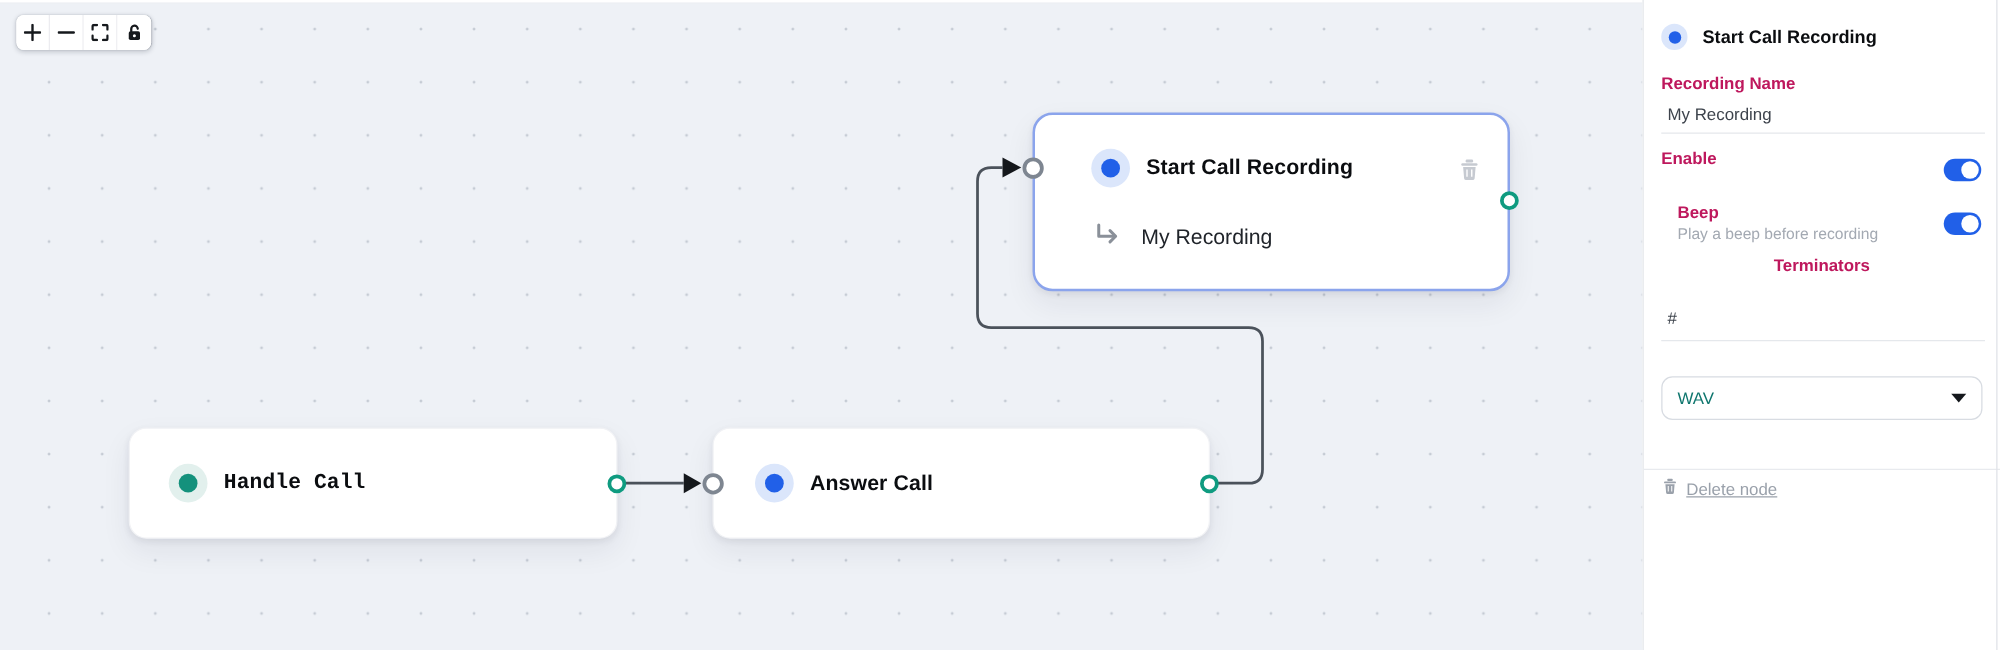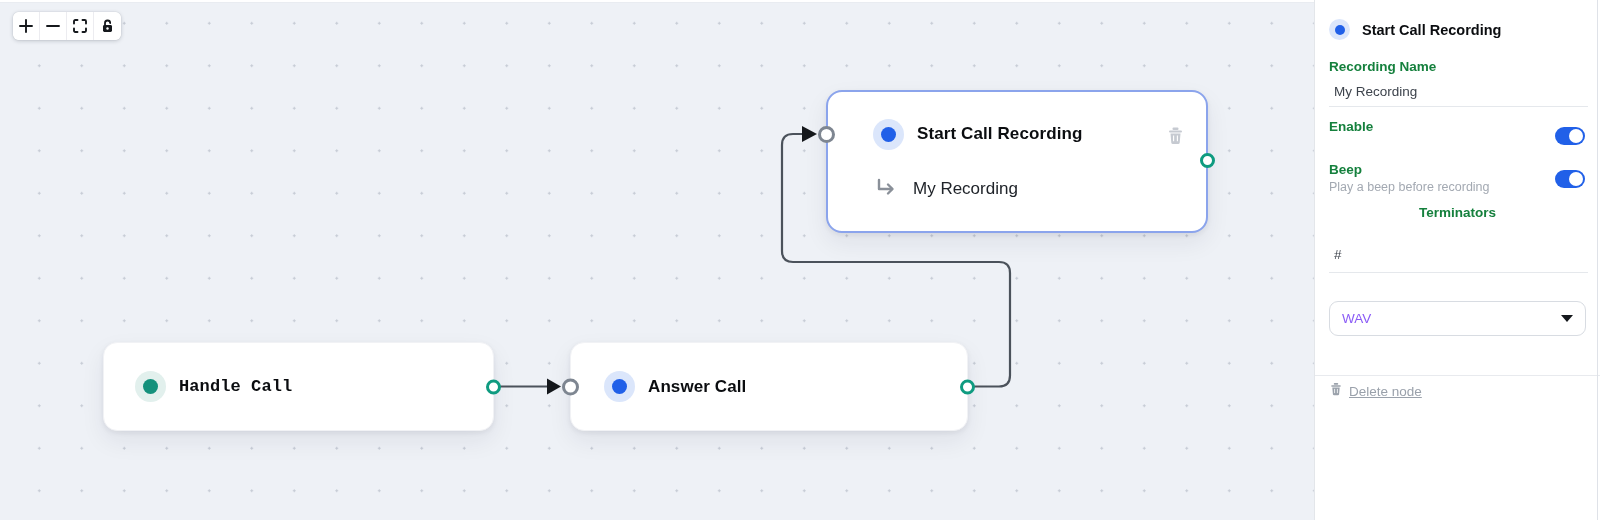--- a/index.html
+++ b/index.html
@@ -70,35 +70,35 @@
     background:#fff; border-left:1px solid #e3e6ea; }
   .sidebar::after { content:""; position:absolute; right:2px; top:0; bottom:0;
     width:1px; background:#dfe2e8; }
   .sb-abs { position:absolute; left:14px; right:14px; }
 
   .sb-header { top:19px; display:flex; align-items:center; }
   .dot-badge.size-sb { width:21px; height:21px; }
   .dot-badge.size-sb .dot { width:10px; height:10px; }
   .sb-title { font-size:14.5px; font-weight:700; color:#0b0d10; margin-left:12px; }
 
-  .sb-label { font-size:13.5px; font-weight:600; color:#15803d; }
+  .sb-label { font-size:13.5px; font-weight:600; color:#be185d; }
   .sb-desc  { font-size:12.5px; color:#a3a9b2; margin-top:3px; }
   .sb-value { font-size:13.5px; color:#3d434c; padding-left:5px; }
   .sb-underline { position:absolute; left:14px; right:12px; height:1px; background:#e5e8ec; }
 
   .toggle { position:absolute; right:15px; width:30px; height:18px; border-radius:9px;
     background:#d4d9e0; cursor:pointer; }
   .toggle.on { background:#2160e8; }
   .toggle .knob { position:absolute; top:2px; left:2px; width:14px; height:14px;
     border-radius:50%; background:#fff; }
   .toggle.on .knob { left:auto; right:2px; }
 
   .sb-select { top:301px; height:35px; border:1px solid #d8dce2; border-radius:9px;
     display:flex; align-items:center; padding:0 12px; cursor:pointer; background:#fff; }
-  .sb-select .val { font-size:13.5px; color:#8b5cf6; }
+  .sb-select .val { font-size:13.5px; color:#0f766e; }
   .caret-down { margin-left:auto; width:0; height:0; border-left:6px solid transparent;
     border-right:6px solid transparent; border-top:7px solid #15181c; }
 
   .sb-hr { position:absolute; left:0; right:0; top:375px; height:1px; background:#e8eaee; }
   .sb-delete { top:381px; display:flex; align-items:flex-end; gap:6px; color:#9aa1ab;
     font-size:13.5px; cursor:pointer; }
   .sb-delete .txt { text-decoration:underline; }
 </style>
 </head>
 <body>
@@ -217,21 +217,21 @@
     </div>
     <div class="sb-underline" style="top:106px;"></div>
 
     <div class="sb-abs" style="top:119px;">
       <div class="sb-label">Enable</div>
     </div>
     <div class="toggle on" style="top:127px;">
         <span class="knob"></span>
       </div>
 
-    <div class="sb-abs" style="top:162px;">
+    <div class="sb-abs" style="top:162px;margin-left:13px;">
       <div class="sb-label">Beep</div>
       <div class="sb-desc">Play a beep before recording</div>
     </div>
     <div class="toggle on" style="top:170px;">
         <span class="knob"></span>
       </div>
 
     <div class="sb-abs" style="top:205px;text-align:center;">
       <div class="sb-label">Terminators</div>
     </div>

